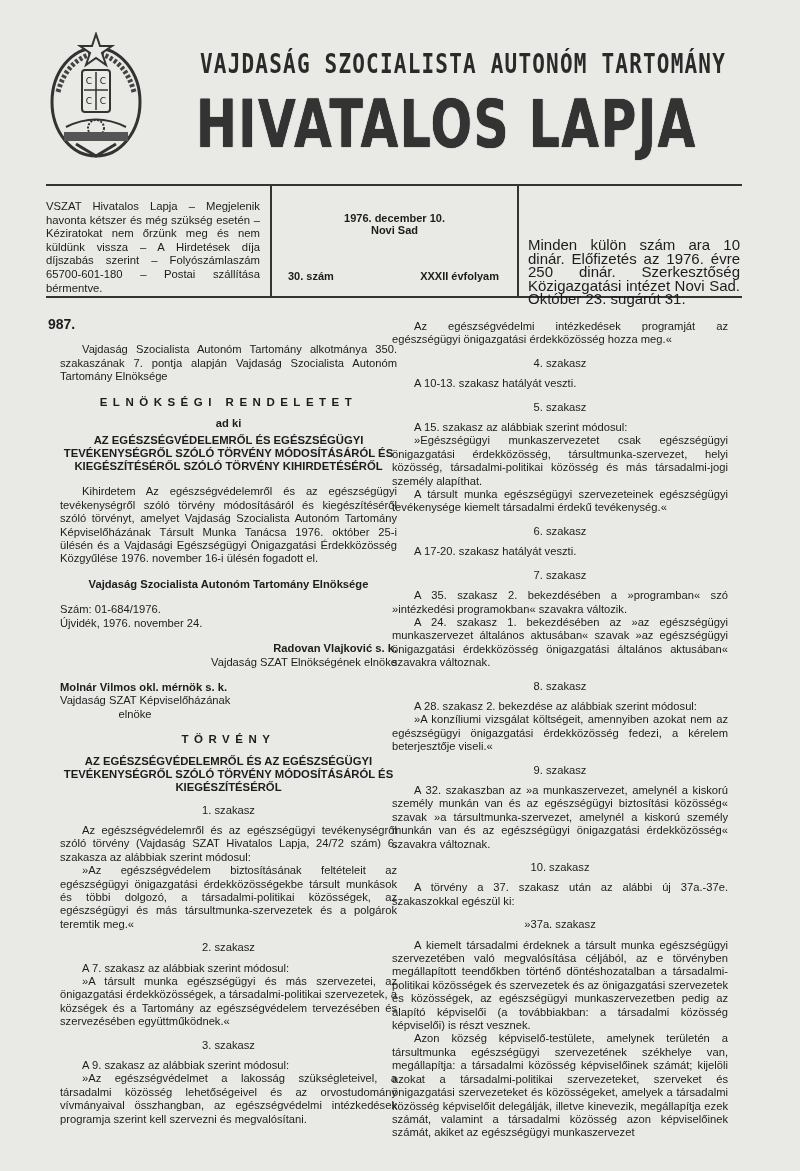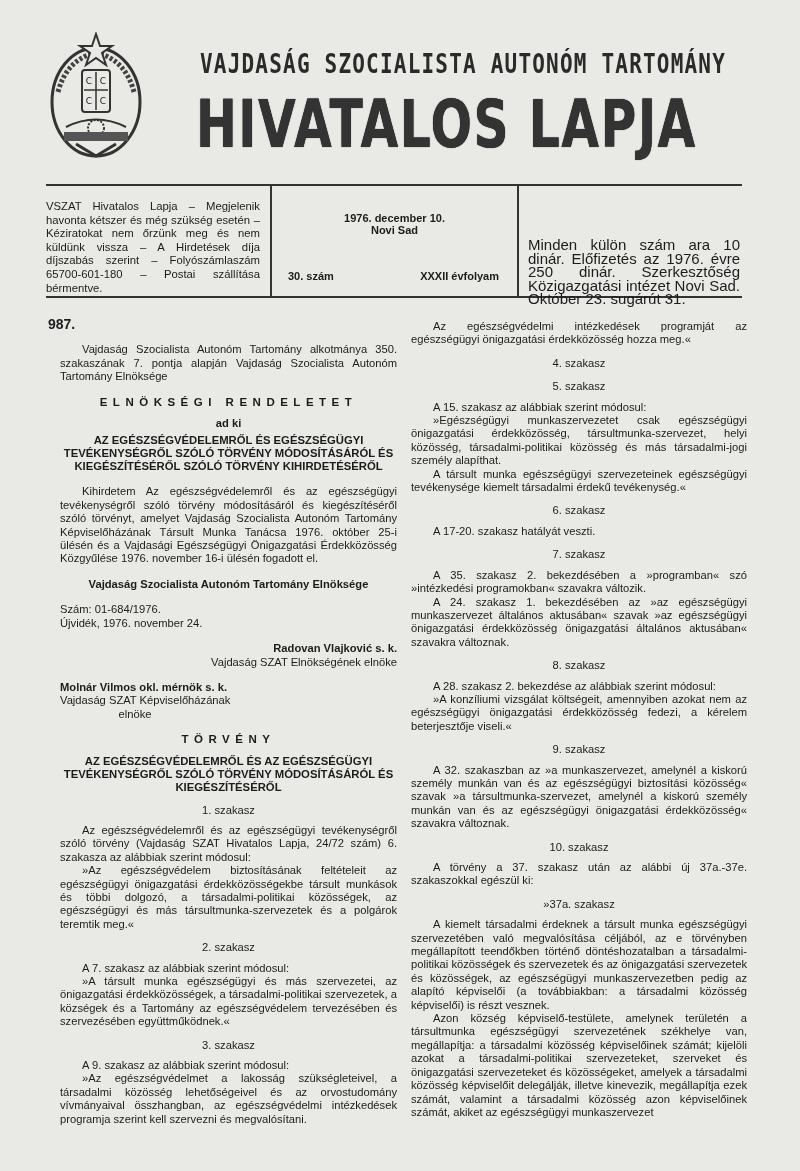--- a/index.html
+++ b/index.html
@@ -53,21 +53,21 @@
     position: absolute; left: 482px; top: 24px; width: 212px;
     font-size: 15px; line-height: 13.6px; text-align: justify; margin-top: 28px;
   }
 
   
   .column {
     position: absolute; top: 318px; width: 337px;
     font-size: 11.2px; line-height: 13.4px; text-align: justify;
   }
   .col1 { left: 60px; }
-  .col2 { left: 411px; width: 336px; top: 320px; }
+  .col2 { left: 392px; width: 336px; top: 320px; }
   .column p { margin: 0; }
   .indent { text-indent: 22px; }
   .center { text-align: center; }
   .bold { font-weight: bold; }
   .decree-no { font-weight: bold; font-size: 14px; margin: 0 0 12px -12px !important; }
   .spaced { letter-spacing: 5.5px; font-weight: bold; text-align: center; font-size: 11.5px; }
   .heading { font-weight: bold; text-align: center; font-size: 11.3px; line-height: 13px; }
   .sect { text-align: center; margin: 10px 0 7px 0 !important; }
   .gap4 { margin-top: 4px !important; }
   .gap8 { margin-top: 8px !important; }
@@ -141,20 +141,21 @@
 
     <p class="sect">3. szakasz</p>
     <p class="indent">A 9. szakasz az alábbiak szerint módosul:</p>
     <p class="indent">»Az egészségvédelmet a lakosság szükségleteivel, a társadalmi közösség lehetőségeivel és az orvostudomány vívmányaival összhangban, az egészségvédelmi intézkedések programja szerint kell szervezni és megvalósítani.</p>
   </div>
 
   <div class="column col2">
     <p class="indent">Az egészségvédelmi intézkedések programját az egészségügyi önigazgatási érdekközösség hozza meg.«</p>
 
     <p class="sect">4. szakasz</p>
+    <p class="indent">A 10-13. szakasz hatályát veszti.</p>
 
     <p class="sect">5. szakasz</p>
     <p class="indent">A 15. szakasz az alábbiak szerint módosul:</p>
     <p class="indent">»Egészségügyi munkaszervezetet csak egészségügyi önigazgatási érdekközösség, társultmunka-szervezet, helyi közösség, társadalmi-politikai közösség és más társadalmi-jogi személy alapíthat.</p>
     <p class="indent">A társult munka egészségügyi szervezeteinek egészségügyi tevékenysége kiemelt társadalmi érdekű tevékenység.«</p>
 
     <p class="sect">6. szakasz</p>
     <p class="indent">A 17-20. szakasz hatályát veszti.</p>
 
     <p class="sect">7. szakasz</p>

